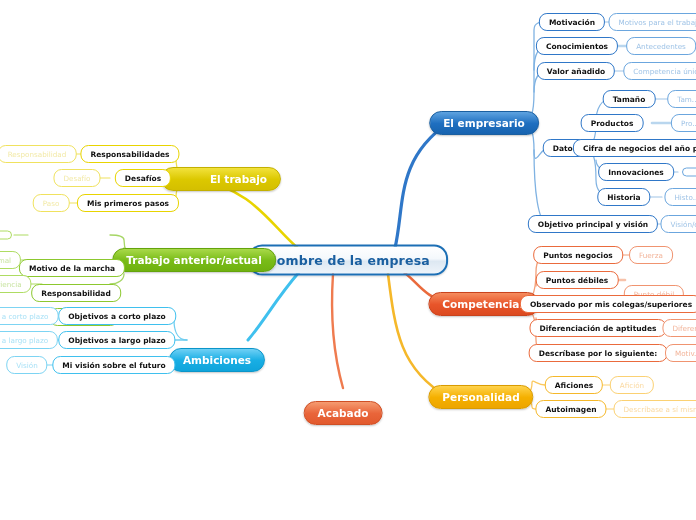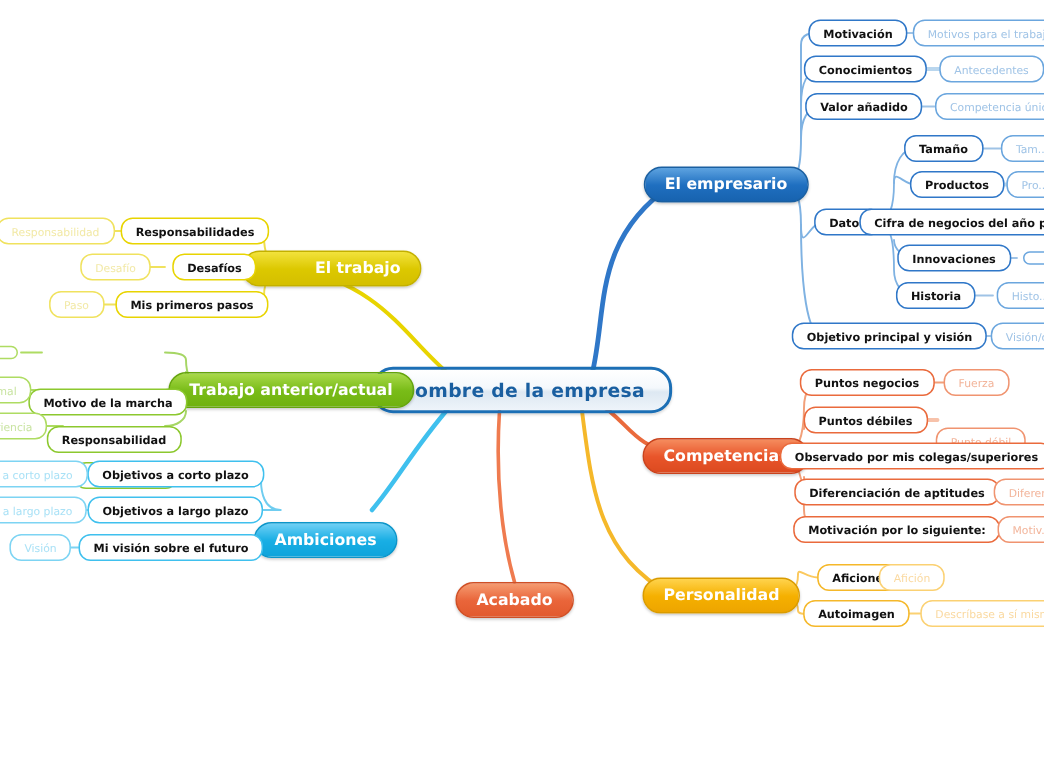--- a/index.html
+++ b/index.html
@@ -48,21 +48,21 @@
   .c-yellow.l3{border-color:#f0e25e;color:#f2e9a6;}
 
   .c-green.l1{background:linear-gradient(to bottom,#a9d94a,#79bc18 52%,#6fb10f);border-color:#64a40c;}
   .c-green.l2{border-color:#8cc82e;margin-top:33px;}
   .c-green.l3{border-color:#aedc62;color:#c9e4a2;}
 
   .c-cyan.l1{background:linear-gradient(to bottom,#6fd0f5,#18aee4 52%,#0fa4db);border-color:#0b95c9;}
   .c-cyan.l2{border-color:#3fc0ee;}
   .c-cyan.l3{border-color:#7dd4f3;color:#a9e1f6;}
 
-  .c-salmon.l1{background:linear-gradient(to bottom,#f59b70,#e9653a 52%,#e25a2e);border-color:#cf4f25;}
+  .c-salmon.l1{background:linear-gradient(to bottom,#f59b70,#e9653a 52%,#e25a2e);border-color:#cf4f25;margin-top:13px;}
 </style>
 </head>
 <body>
 
 <div id="canvas">
   <svg class="links" viewBox="0 0 696 520">
     <g fill="none" stroke-linecap="round">
 
       <path d="M395,248 C405,205 395,160 448,123" stroke="#2f77c8" stroke-width="3.2"></path>
 
@@ -150,21 +150,21 @@
   <div class="node l3 c-blue" style="left:661px;top:46px;">Antecedentes</div>
 
   <div class="node l2 c-blue" style="left:576px;top:71px;">Valor añadido</div>
   <div class="node l3 c-blue" style="left:668px;top:71px;">Competencia única</div>
 
   <div class="node l2 c-blue" style="left:565px;top:148px;">Datos</div>
 
   <div class="node l2 c-blue" style="left:629px;top:99px;">Tamaño</div>
   <div class="node l3 c-blue" style="left:688px;top:99px;">Tam...</div>
 
-  <div class="node l2 c-blue" style="left:638px;top:123px;">Productos</div>
+  <div class="node l2 c-blue" style="left:612px;top:123px;">Productos</div>
   <div class="node l3 c-blue" style="left:690px;top:123px;">Pro...</div>
 
   <div class="node l2 c-blue" style="left:643px;top:148px;">Cifra de negocios del año pa</div>
 
   <div class="node l2 c-blue" style="left:636px;top:172px;">Innovaciones</div>
   <div class="node l3 c-blue" style="left:692px;top:172px;"></div>
 
   <div class="node l2 c-blue" style="left:624px;top:197px;">Historia</div>
   <div class="node l3 c-blue" style="left:687px;top:197px;">Histo...</div>
 
@@ -177,27 +177,27 @@
   <div class="node l3 c-red" style="left:651px;top:255px;">Fuerza</div>
 
   <div class="node l2 c-red" style="left:577px;top:280px;">Puntos débiles</div>
   <div class="node l3 c-red" style="left:654px;top:294px;">Punto débil</div>
 
   <div class="node l2 c-red" style="left:611px;top:304px;">Observado por mis colegas/superiores</div>
 
   <div class="node l2 c-red" style="left:598px;top:328px;">Diferenciación de aptitudes</div>
   <div class="node l3 c-red" style="left:689px;top:328px;">Diferen...</div>
 
-  <div class="node l2 c-red" style="left:598px;top:353px;">Motivación por lo siguiente:</div>
+  <div class="node l2 c-red" style="left:598px;top:353px;">Descríbase por lo siguiente:</div>
   <div class="node l3 c-red" style="left:688px;top:353px;">Motiv...</div>
 
   <div class="node l1 c-gold" style="left:481px;top:397px;">Personalidad</div>
 
   <div class="node l2 c-gold" style="left:574px;top:385px;">Aficiones</div>
-  <div class="node l3 c-gold" style="left:608px;top:385px;text-align:right;">Afición</div>
+  <div class="node l3 c-gold" style="left:632px;top:385px;text-align:right;">Afición</div>
 
   <div class="node l2 c-gold" style="left:571px;top:409px;">Autoimagen</div>
   <div class="node l3 c-gold" style="left:664px;top:409px;">Descríbase a sí mismo</div>
 
   <div class="node l1 c-yellow" style="left:221px;top:179px;padding-left:48px;">El trabajo</div>
 
   <div class="node l2 c-yellow" style="left:130px;top:154px;text-align:right;">Responsabilidades</div>
   <div class="node l3 c-yellow" style="left:37px;top:154px;">Responsabilidad</div>
 
   <div class="node l2 c-yellow" style="left:143px;top:178px;">Desafíos</div>

